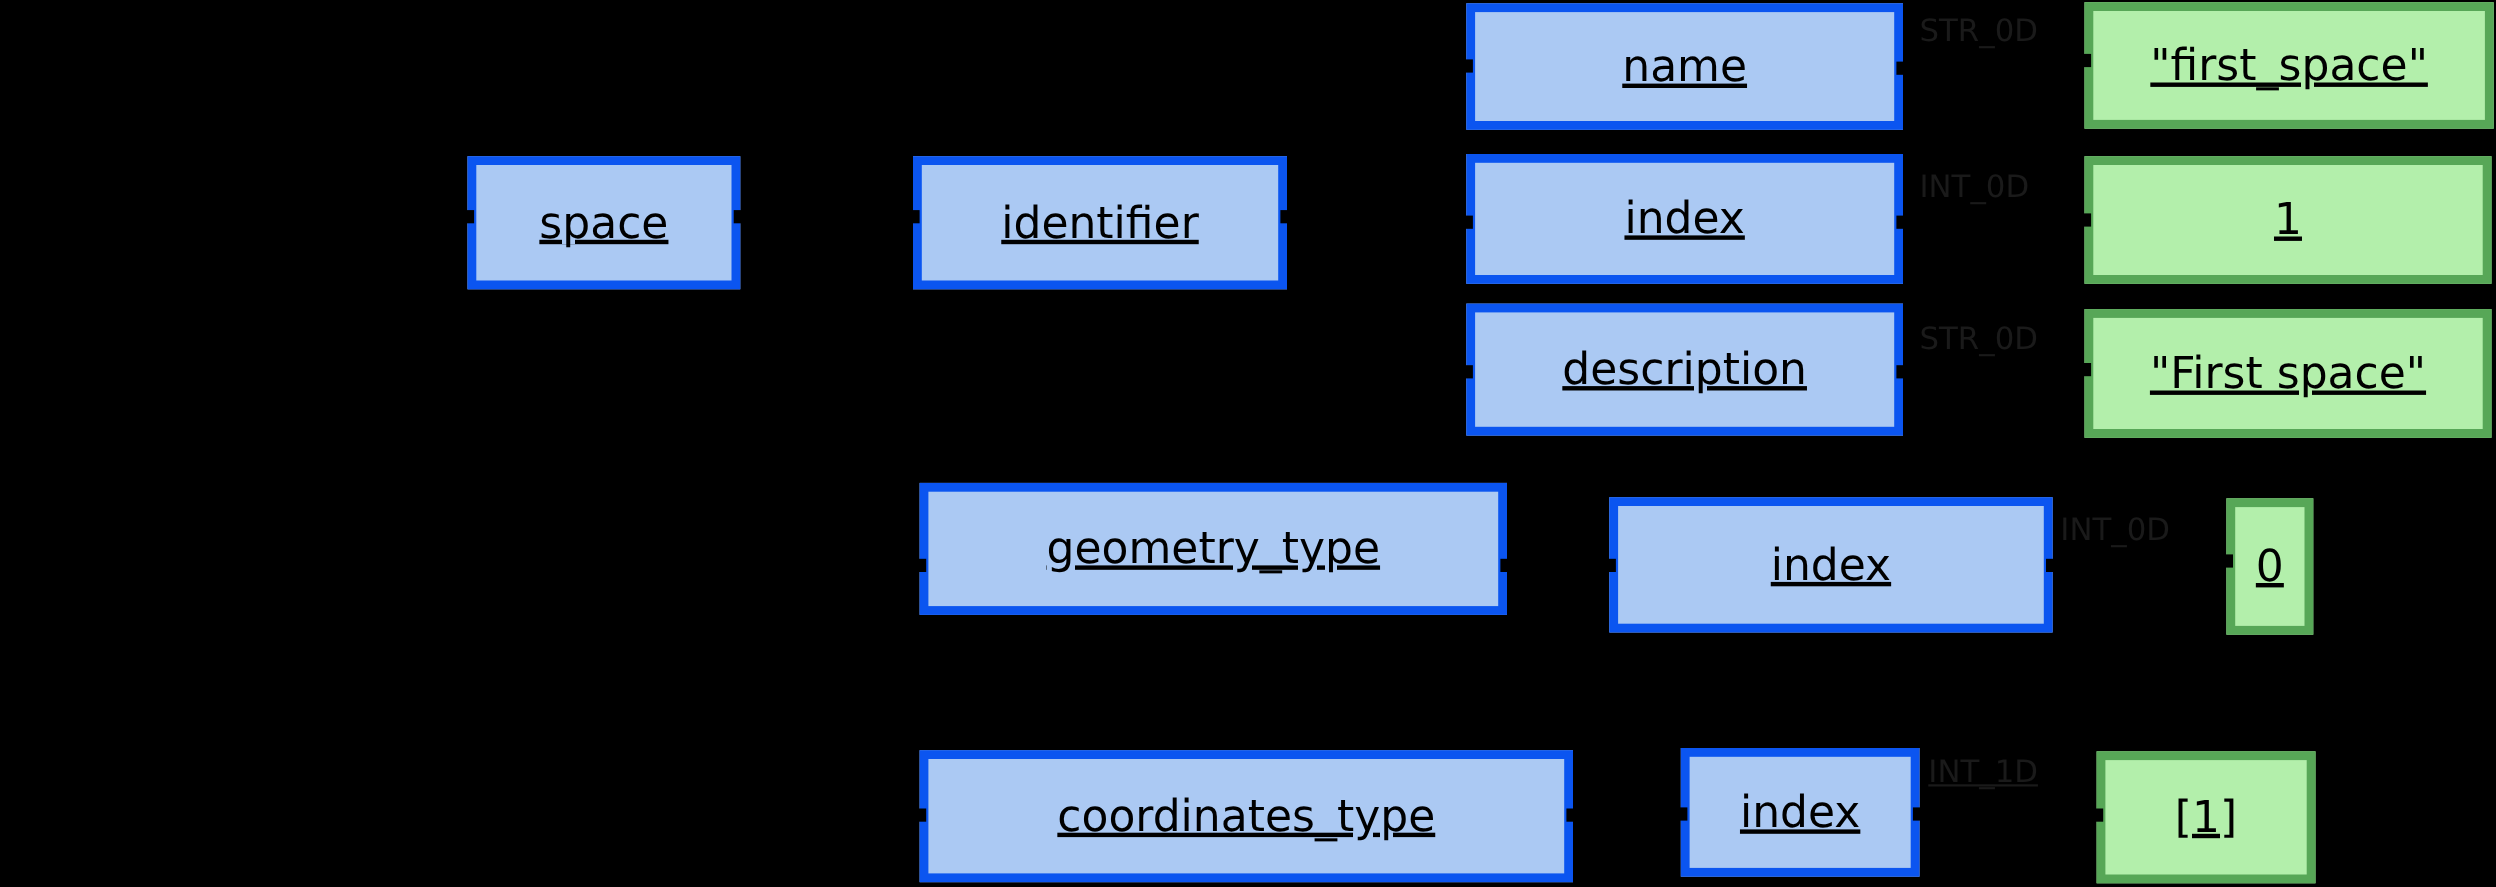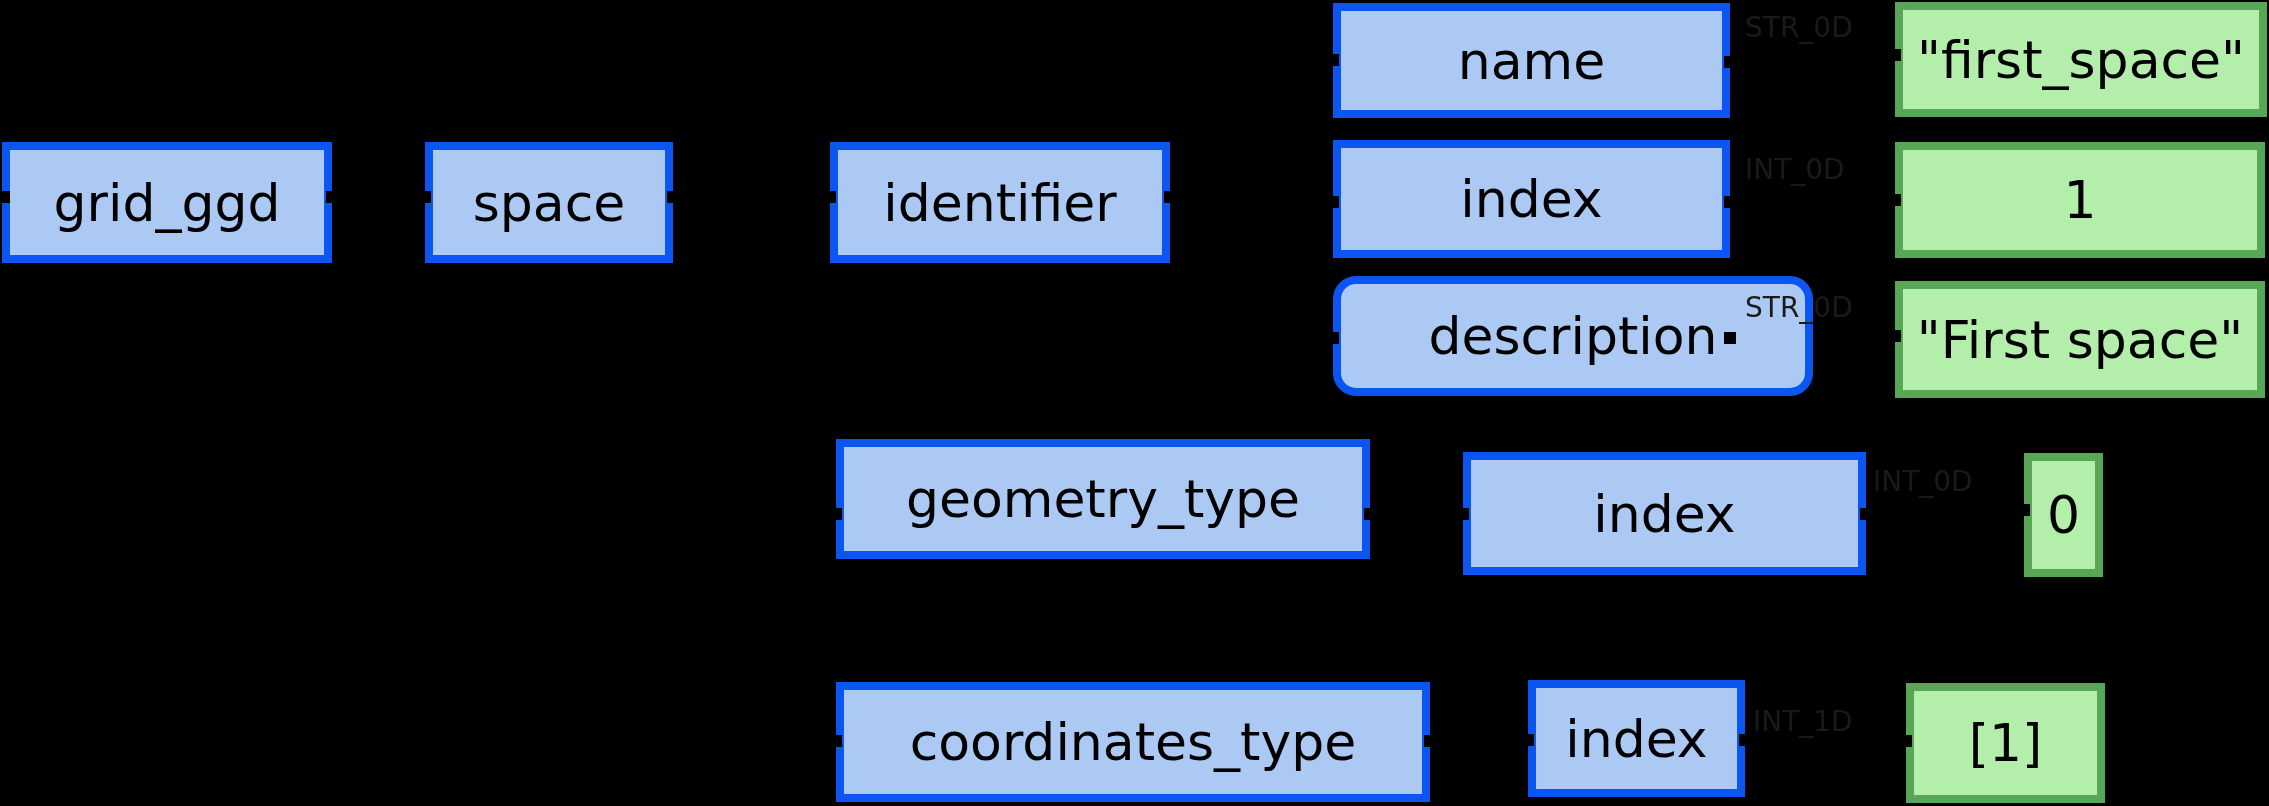--- a/index.html
+++ b/index.html
@@ -15,24 +15,25 @@
     overflow: hidden;
     font-family: "DejaVu Sans", sans-serif;
   }
   .node {
     position: absolute;
     box-sizing: border-box;
     border: 8px solid;
     display: flex;
     align-items: center;
     justify-content: center;
-    font-size: 52px;
+    font-size: 40px;
     line-height: 1;
     color: #000000;
     white-space: nowrap;
+    text-decoration: underline;
   }
   .node.structure {
     background: #abc9f3;
     border-color: #0b55f0;
   }
   .node.value {
     background: #b3efab;
     border-color: #57a757;
   }
   .edge-label {
@@ -46,40 +47,39 @@
     position: absolute;
     width: 12px;
     height: 12px;
     background: #000000;
   }
 </style>
 </head>
 <body>
 
 <div id="canvas" style="background: rgb(0, 0, 0);">
-    <div class="node structure" style="left: 2px; top: 142px; width: 330px; height: 121px;">grid_ggd</div>
     <div class="node structure" style="left: 830px; top: 142px; width: 340px; height: 121px;">identifier</div>
     <div class="node structure" style="left: 425px; top: 142px; width: 248px; height: 121px;">space</div>
     <div class="node structure" style="left: 1333px; top: 3px; width: 397px; height: 115px;">name</div>
     <div class="node structure" style="left: 1333px; top: 140px; width: 397px; height: 118px;">index</div>
-    <div class="node structure" style="left: 1333px; top: 276px; width: 480px; height: 120px; border-radius: 23px;">description</div>
+    <div class="node structure" style="left: 1333px; top: 276px; width: 397px; height: 120px;">description</div>
     <div class="node value" style="left: 1895px; top: 2px; width: 372px; height: 115px;">"first_space"</div>
     <div class="node value" style="left: 1895px; top: 142px; width: 370px; height: 116px;">1</div>
     <div class="node value" style="left: 1895px; top: 281px; width: 370px; height: 117px;">"First space"</div>
     <div class="node structure" style="left: 836px; top: 439px; width: 534px; height: 120px;">geometry_type</div>
     <div class="node structure" style="left: 1463px; top: 452px; width: 403px; height: 123px;">index</div>
     <div class="node value" style="left: 2024px; top: 453px; width: 79px; height: 124px;">0</div>
     <div class="node structure" style="left: 836px; top: 682px; width: 594px; height: 120px;">coordinates_type</div>
     <div class="node structure" style="left: 1528px; top: 680px; width: 217px; height: 117px;">index</div>
     <div class="node value" style="left: 1906px; top: 683px; width: 199px; height: 120px;">[1]</div>
     <div class="edge-label" style="left: 1745px; top: 14px;">STR_0D</div>
     <div class="edge-label" style="left: 1745px; top: 156px;">INT_0D</div>
     <div class="edge-label" style="left: 1745px; top: 294px;">STR_0D</div>
     <div class="edge-label" style="left: 1873px; top: 468px;">INT_0D</div>
-    <div class="edge-label" style="left: 1753px; top: 708px;">INT_1D</div>
+    <div class="edge-label" style="left: 1753px; top: 688px; text-decoration: underline;">INT_1D</div>
     <div class="stub" style="left: -2px; top: 191px;"></div>
     <div class="stub" style="left: 326px; top: 191px;"></div>
     <div class="stub" style="left: 419px; top: 191px;"></div>
     <div class="stub" style="left: 667px; top: 191px;"></div>
     <div class="stub" style="left: 824px; top: 191px;"></div>
     <div class="stub" style="left: 1164px; top: 191px;"></div>
     <div class="stub" style="left: 1327px; top: 54px;"></div>
     <div class="stub" style="left: 1724px; top: 56px;"></div>
     <div class="stub" style="left: 1889px; top: 49px;"></div>
     <div class="stub" style="left: 1327px; top: 196px;"></div>

